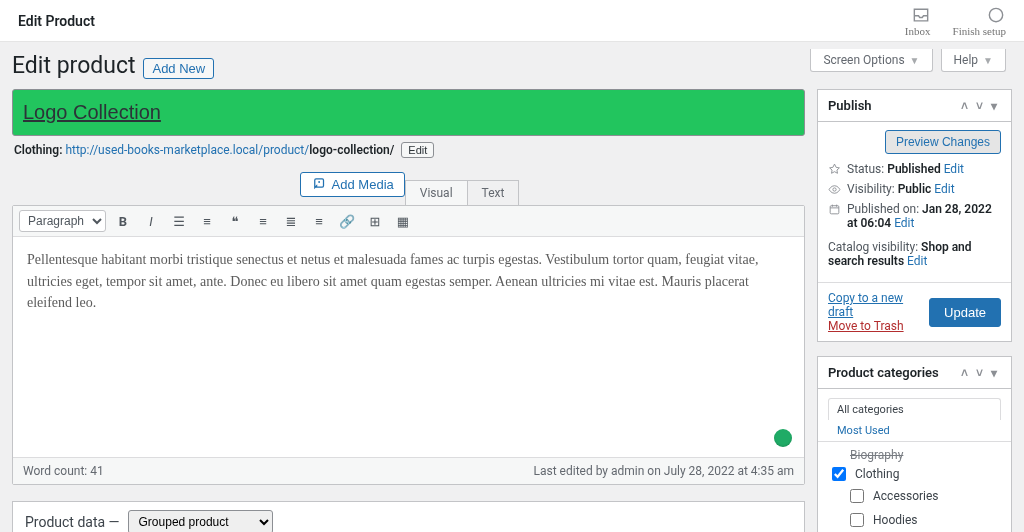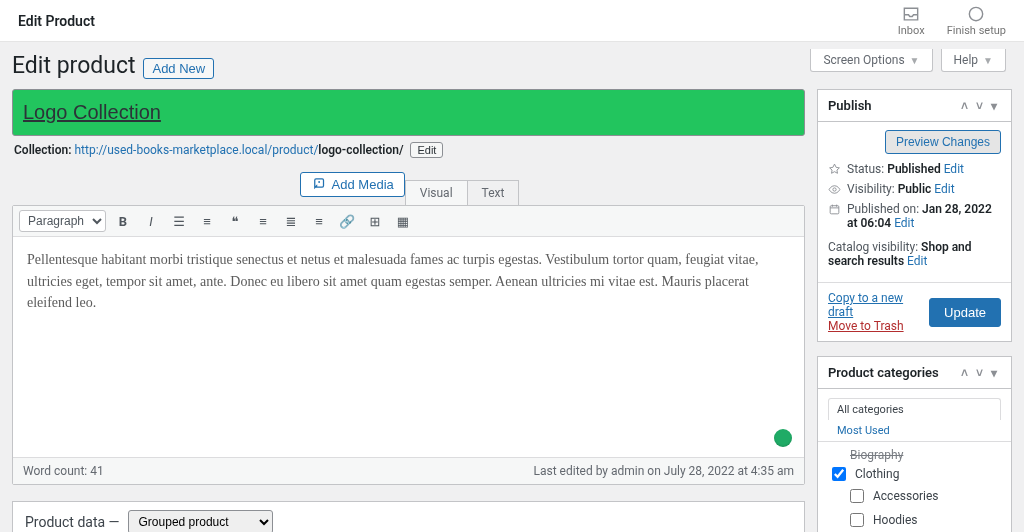--- a/index.html
+++ b/index.html
@@ -17,21 +17,21 @@
   .topbar {
     background: #fff;
     height: 42px;
     display: flex;
     align-items: center;
     padding: 0 18px;
     border-bottom: 1px solid #e5e5e5;
   }
   .topbar-title { font-weight: 600; font-size: 14px; flex: 1; color: #1d2327;}
   .topbar-icons { display: flex; gap: 22px; }
-  .topbar-item { display: flex; flex-direction: column; align-items: center; font-size: 11px; color: #757575; cursor: pointer; }
+  .topbar-item { display: flex; flex-direction: column; align-items: flex-end; font-size: 11px; color: #757575; cursor: pointer; font-family: Liberation Serif, serif; }
   .topbar-item svg { width: 20px; height: 20px; }
 
   
   .subheader {
     display: flex;
     align-items: center;
     padding: 10px 18px 0 12px;
   }
   .subheader-left { flex: 1; display: flex; align-items: baseline; gap: 8px;}
   .page-heading { font-size: 23px; font-weight: 400; color: #1d2327; margin: 0;}
@@ -243,21 +243,21 @@
         <span class="tri-down">▼</span>
     </div>
   </div>
 </div>
 
 <div class="columns">
 
   <div class="col-main">
     <input type="text" class="title-input" value="Logo Collection" style="">
     <div class="permalink-row">
-      <strong>Collection:</strong>
+      <strong>Clothing:</strong>
       <a><span>http://used-books-marketplace.local/product/</span><strong>logo-collection/</strong></a>
       <button class="btn-tiny">Edit</button>
     </div>
 
     <div class="above-editor">
       <button class="add-media-btn">
         <svg width="15" height="15" viewBox="0 0 24 24">
             <path fill="none" stroke="#2271b1" stroke-width="2" d="M9 14l-3 3V5a2 2 0 012-2h10a2 2 0 012 2v9a2 2 0 01-2 2H9z"></path>
             <circle cx="13" cy="8" r="1.5" fill="#2271b1"></circle>
           </svg>

